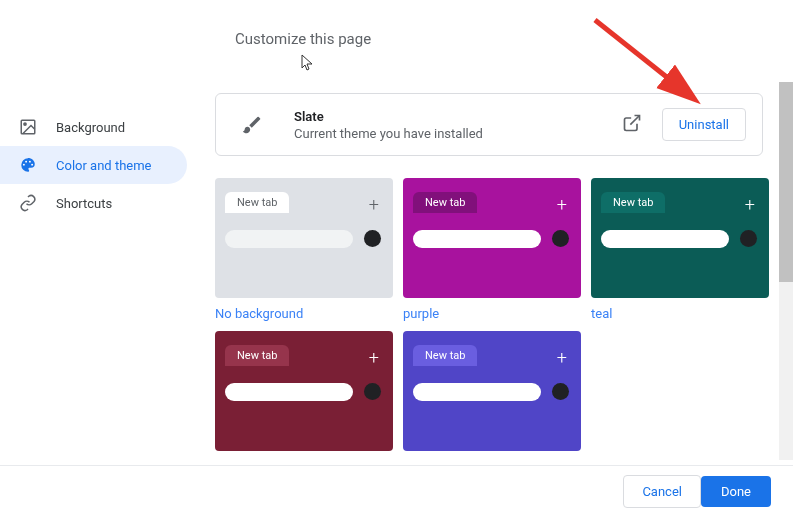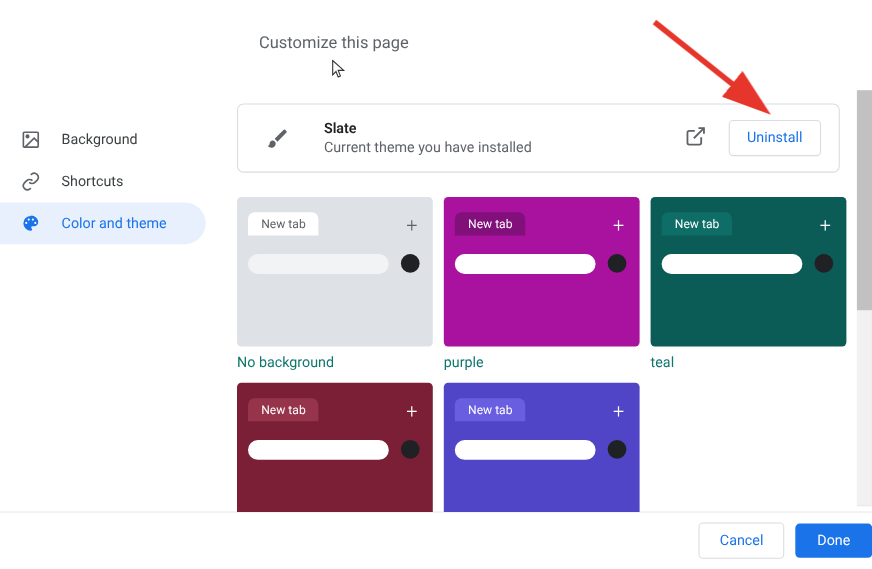--- a/index.html
+++ b/index.html
@@ -19,28 +19,28 @@
     .theme-box { border: 1px solid #dadce0; border-radius: 6px; padding: 14px 16px; display: flex; align-items: center; margin-top: 18px; margin-bottom: 22px; }
     .brush-icon { width: 40px; display:flex; justify-content:center; }
     .theme-info { flex: 1; margin-left: 22px; }
     .theme-name { font-weight: 600; font-size: 13px; }
     .theme-desc { font-size: 13px; color: #5f6368; margin-top: 2px; }
     .open-icon { margin-right: 20px; color:#5f6368; }
     .uninstall-btn { border: 1px solid #dadce0; background: #fff; color: #1a73e8; padding: 8px 16px; border-radius: 4px; font-size: 13px; cursor: pointer; font-family: inherit; }
     
     .grid { display: grid; grid-template-columns: repeat(3, 178px); gap: 10px 10px; }
     .tile-wrap {}
-    .tile { width: 178px; height: 136px; border-radius: 4px; position: relative; overflow: hidden; cursor: pointer; }
+    .tile { width: 178px; height: 120px; border-radius: 4px; position: relative; overflow: hidden; cursor: pointer; }
     .tab-chip { position: absolute; top: 14px; left: 10px; padding: 4px 12px; font-size: 11px; border-radius: 6px 6px 0 0; }
     .plus-icon { position: absolute; top: 16px; right: 14px; font-size: 18px; font-weight: 300; }
     .search-bar { position: absolute; top: 52px; left: 10px; width: 128px; height: 18px; border-radius: 10px; }
     .avatar-dot { position: absolute; top: 52px; right: 12px; width: 17px; height: 17px; border-radius: 50%; }
-    .tile-label { font-size: 13px; color: #0f766e; margin-top: 8px; }
+    .tile-label { font-size: 13px; color: #3b82f6; margin-top: 8px; }
     
-    .footer { position: absolute; bottom: 0; left: 0; right: 0; height: 52px; border-top: 1px solid #e8eaed; display: flex; justify-content: flex-end; align-items: center; gap: 10px; background:#fff; }
+    .footer { position: absolute; bottom: 0; left: 0; right: 0; height: 52px; border-top: 1px solid #e8eaed; display: flex; justify-content: flex-end; align-items: center; padding-right: 22px; background:#fff; }
     .btn-cancel { border: 1px solid #dadce0; background: #fff; color: #1a73e8; padding: 8px 18px; border-radius: 4px; font-size: 13px; cursor: pointer; font-family: inherit; }
     .btn-done { border: none; background: #1a73e8; color: #fff; padding: 8px 20px; border-radius: 4px; font-size: 13px; cursor: pointer; font-family: inherit; }
     
     .scrollbar-track { position: absolute; right: 0; top: 82px; width: 14px; height: 378px; background: #f1f1f1; }
     .scrollbar-thumb { width: 14px; height: 200px; background: #c1c1c1; }
     
     .arrow { position: absolute; top: 10px; left: 585px; pointer-events: none; z-index: 10; }
   </style>
 </head>
 <body>
@@ -50,40 +50,40 @@
     <div class="sidebar-item">
       <span class="icon">
         <svg width="18" height="18" viewBox="0 0 24 24" fill="none" stroke="#5f6368" stroke-width="2">
             <rect x="3" y="3" width="18" height="18" rx="1"></rect>
             <circle cx="8" cy="8" r="1.5" fill="#5f6368"></circle>
             <path d="M21 15l-5-5L5 21"></path>
           </svg>
       </span>
       <span>Background</span>
     </div>
-    <div class="sidebar-item">
-      <span class="icon">
-        <svg width="18" height="18" viewBox="0 0 24 24" fill="none" stroke="#5f6368" stroke-width="2">
-            <path d="M10 13a5 5 0 0 0 7 0l3-3a5 5 0 0 0-7-7l-1 1"></path>
-            <path d="M14 11a5 5 0 0 0-7 0l-3 3a5 5 0 0 0 7 7l1-1"></path>
-          </svg>
-      </span>
-      <span>Shortcuts</span>
-    </div>
     <div class="sidebar-item active">
       <span class="icon">
         <svg width="18" height="18" viewBox="0 0 24 24" fill="#1a73e8">
             <path d="M12 3a9 9 0 0 0 0 18c1 0 1.5-.8 1.5-1.5 0-.5-.2-.9-.5-1.2-.3-.3-.5-.7-.5-1.2 0-1 .8-1.5 1.5-1.5H16a5 5 0 0 0 5-5c0-4.4-4-8-9-8z"></path>
             <circle cx="6.5" cy="11.5" r="1.3" fill="#fff"></circle>
             <circle cx="9.5" cy="7.5" r="1.3" fill="#fff"></circle>
             <circle cx="14.5" cy="7.5" r="1.3" fill="#fff"></circle>
             <circle cx="17.5" cy="11.5" r="1.3" fill="#fff"></circle>
           </svg>
       </span>
       <span>Color and theme</span>
+    </div>
+    <div class="sidebar-item">
+      <span class="icon">
+        <svg width="18" height="18" viewBox="0 0 24 24" fill="none" stroke="#5f6368" stroke-width="2">
+            <path d="M10 13a5 5 0 0 0 7 0l3-3a5 5 0 0 0-7-7l-1 1"></path>
+            <path d="M14 11a5 5 0 0 0-7 0l-3 3a5 5 0 0 0 7 7l1-1"></path>
+          </svg>
+      </span>
+      <span>Shortcuts</span>
     </div>
   </div>
 
   <div class="main">
     <div class="page-title">Customize this page</div>
     <div class="cursor-icon">
       <svg width="14" height="18" viewBox="0 0 14 18">
           <path d="M1 1l0 13 3-3 2 5 2-1-2-5 5 0z" fill="#fff" stroke="#333" stroke-width="1"></path>
         </svg>
     </div>

